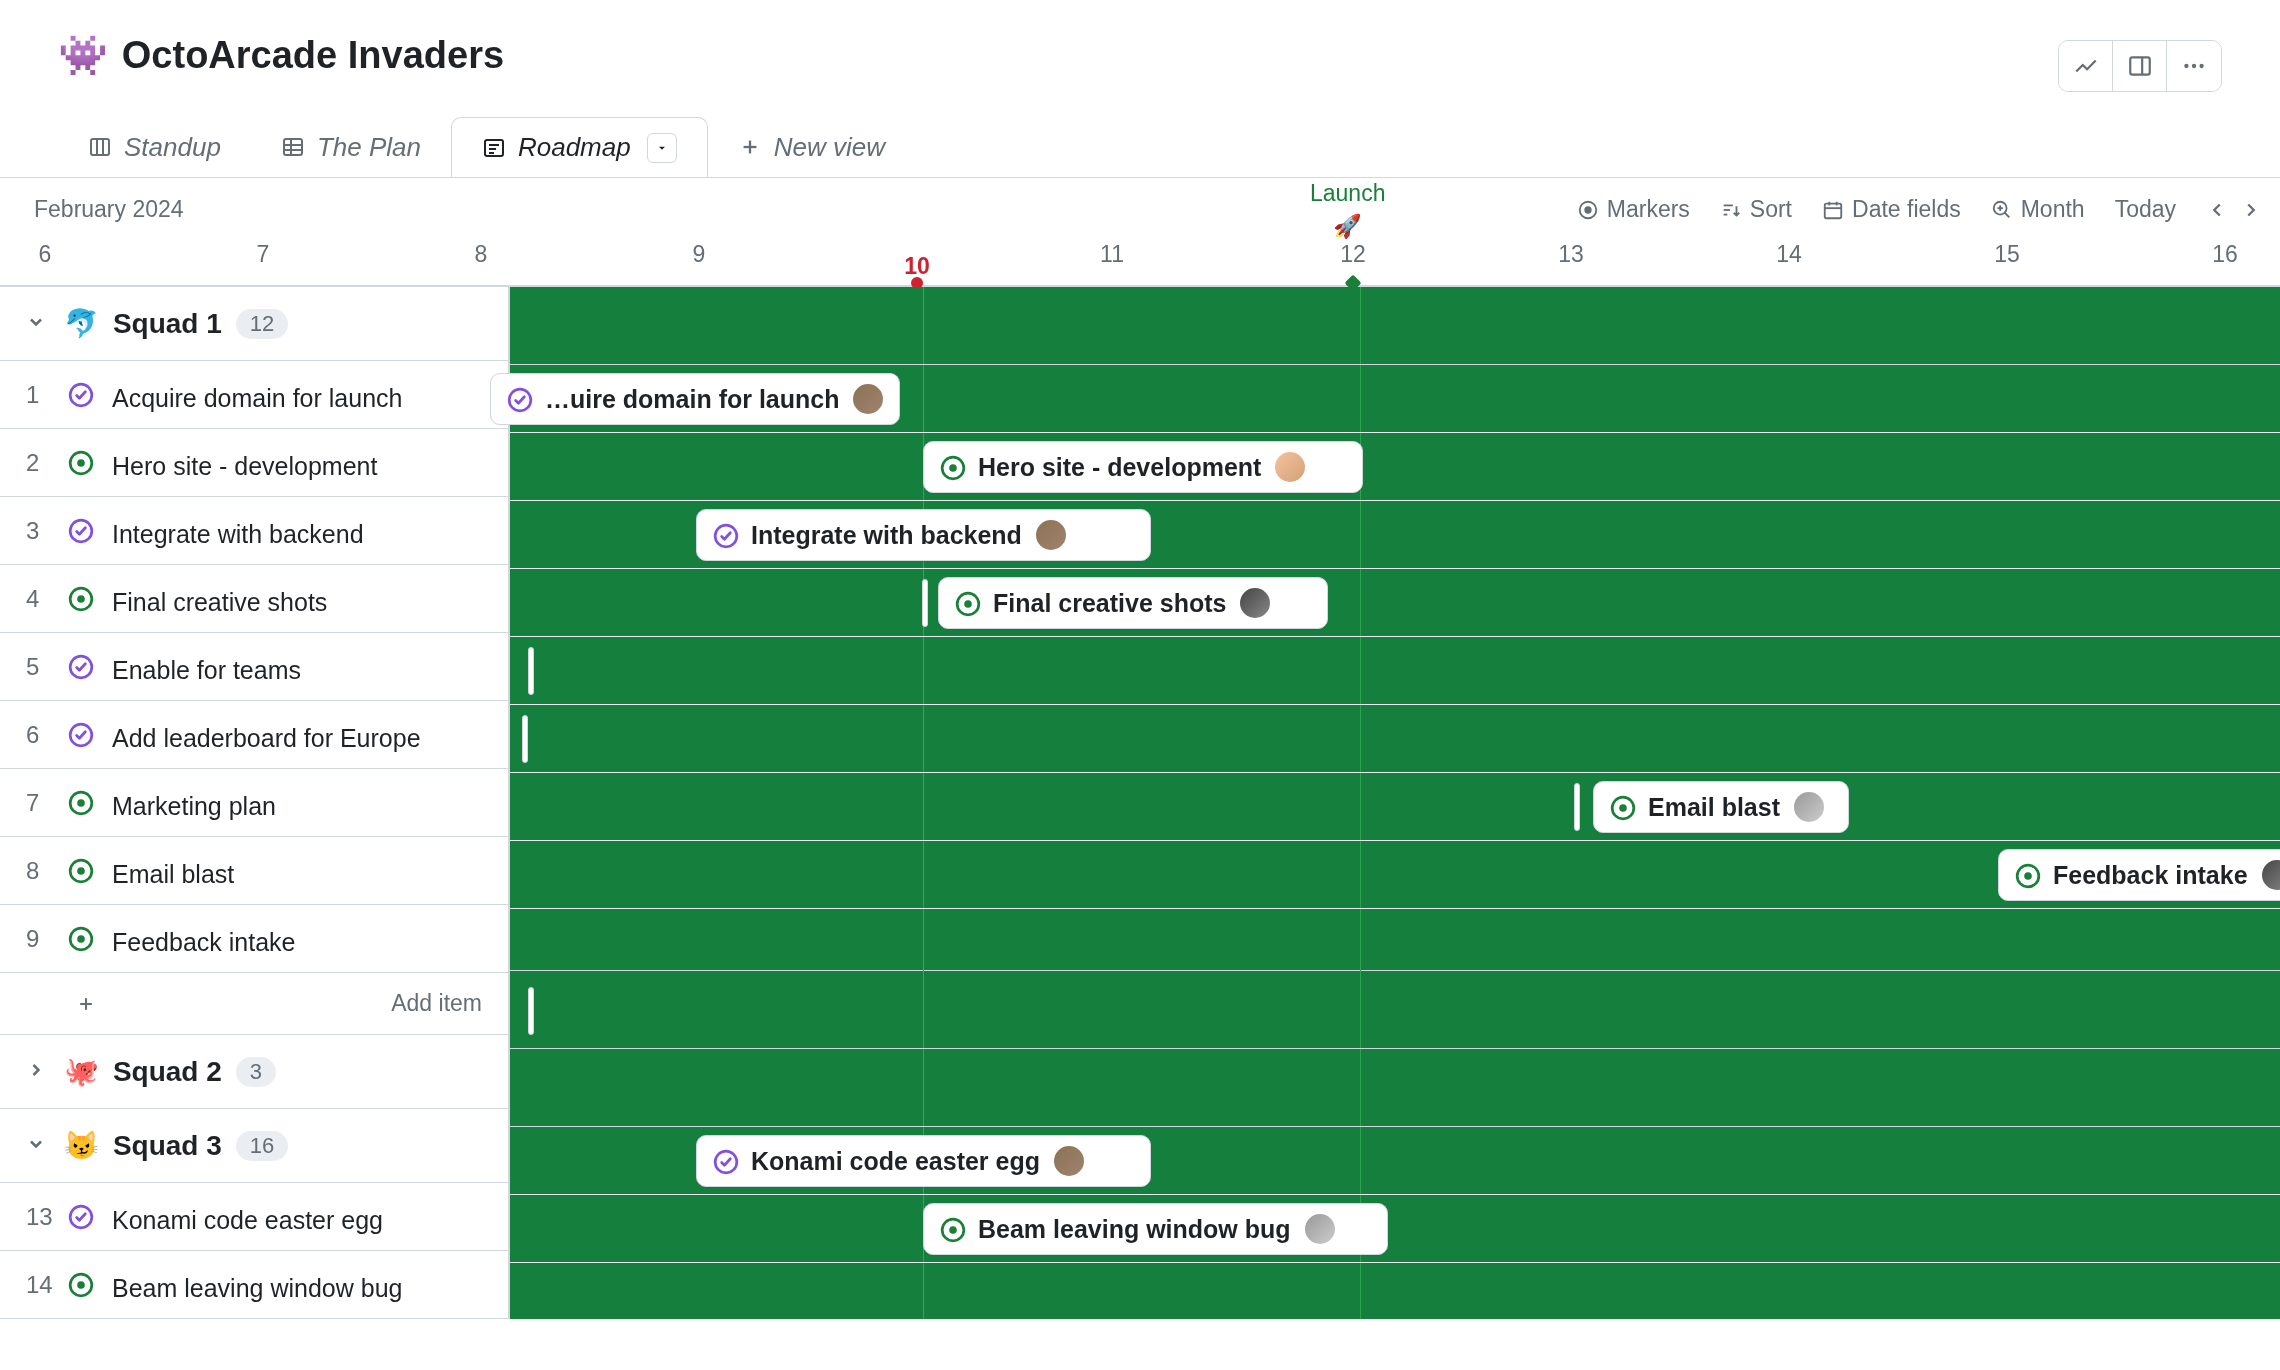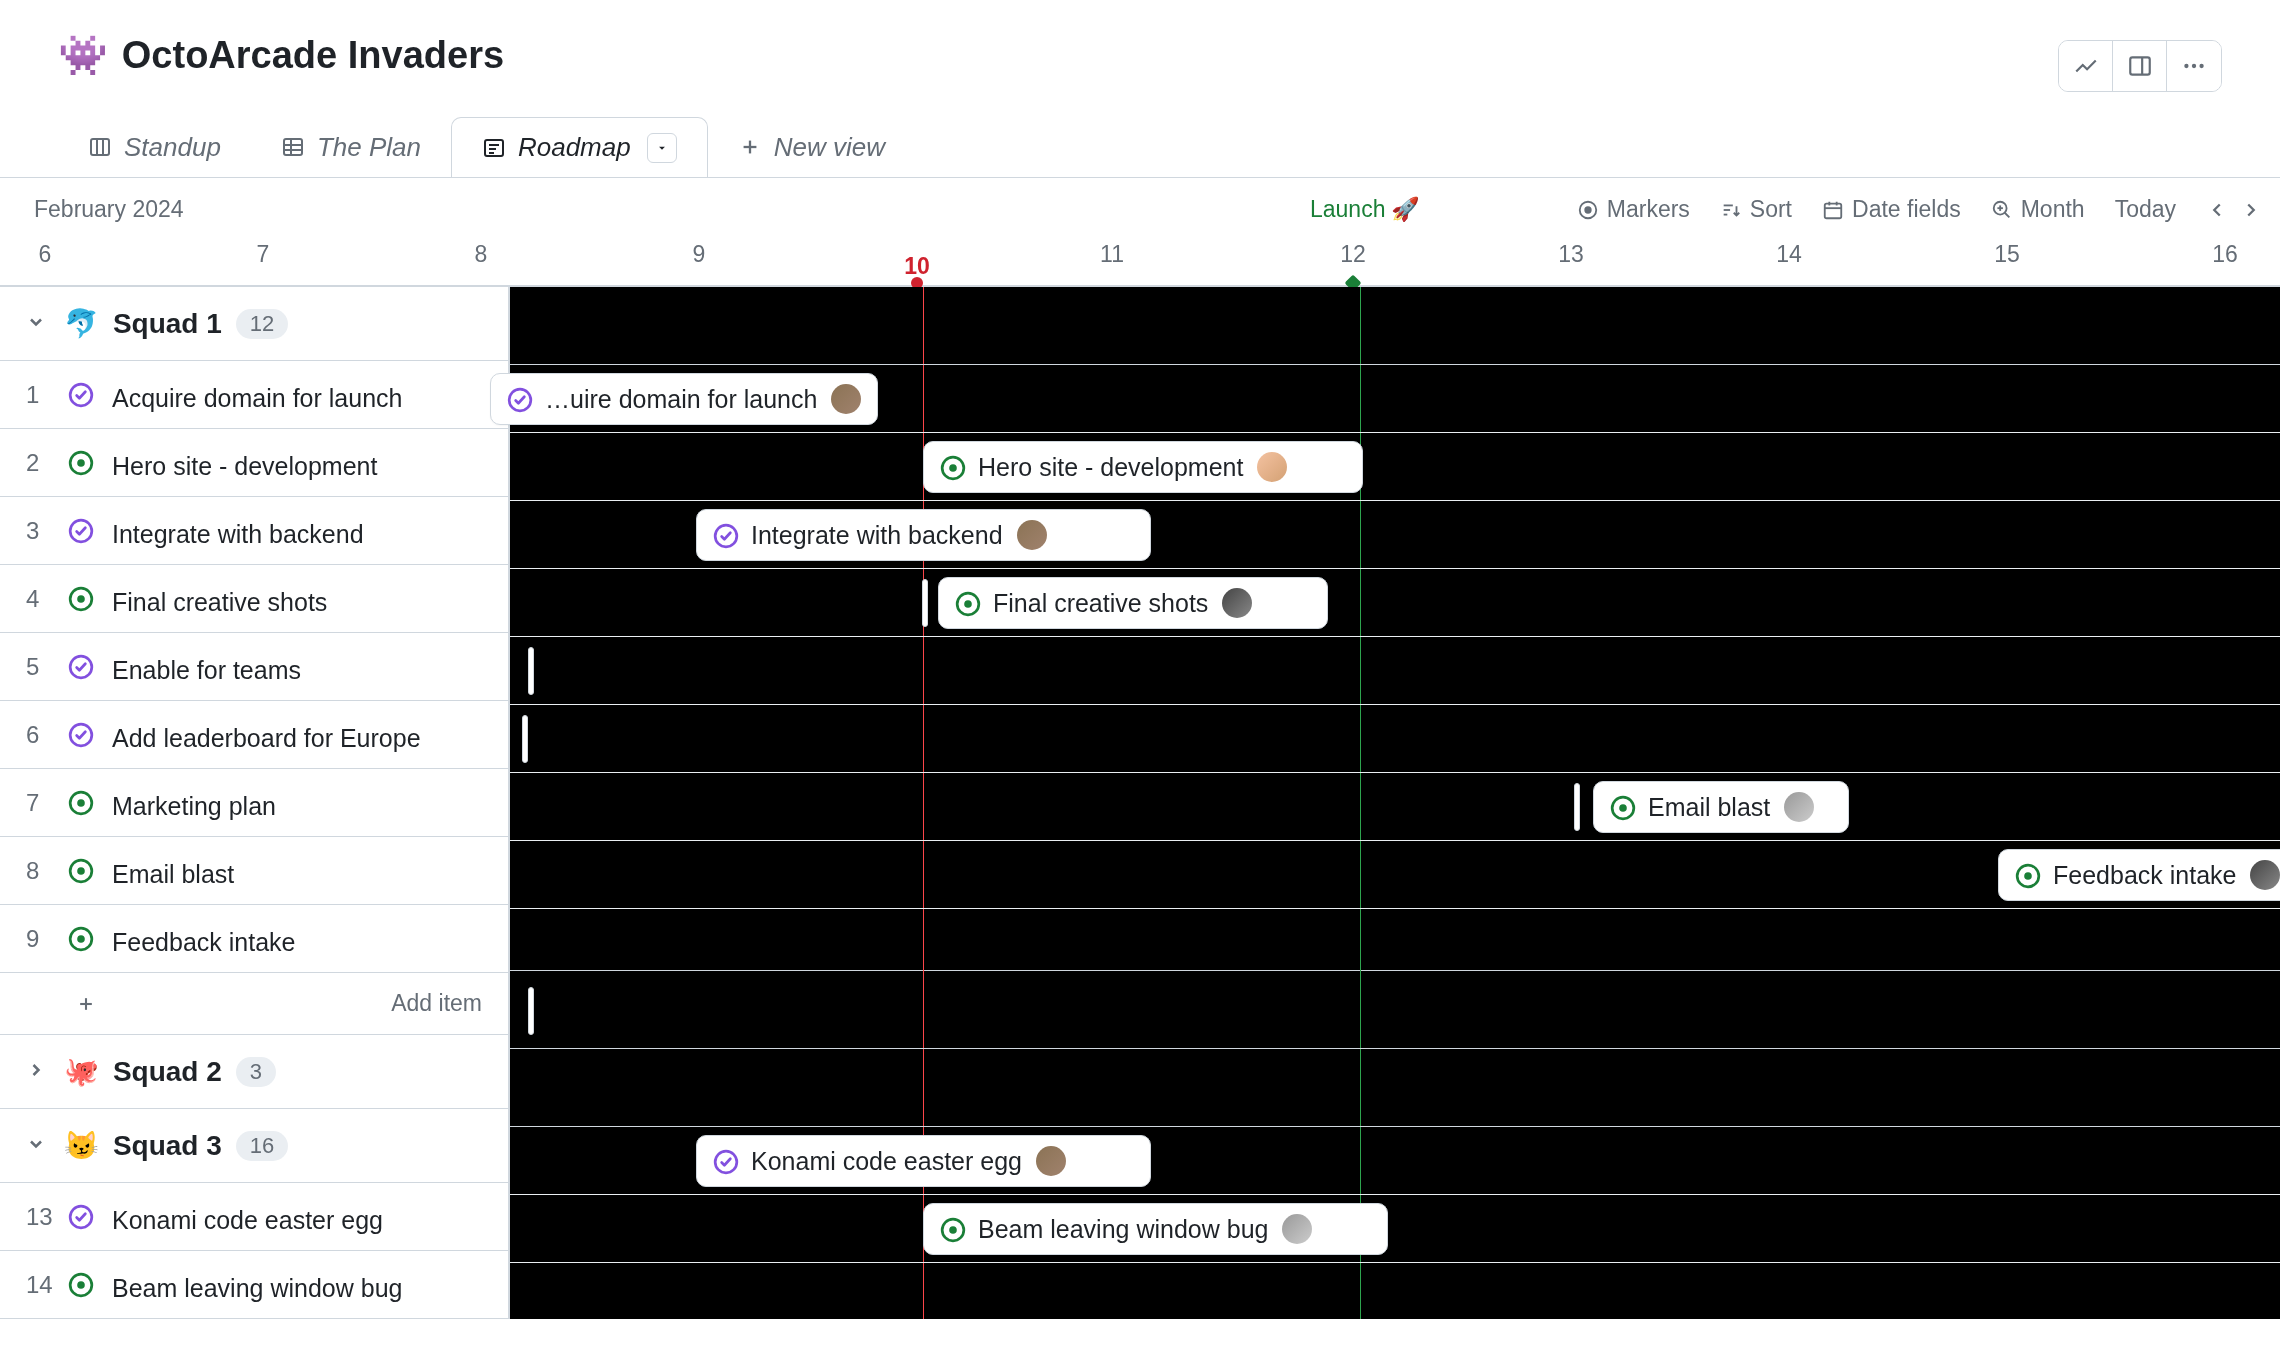--- a/index.html
+++ b/index.html
@@ -19,38 +19,38 @@
 .tab { display: flex; align-items: center; gap: 12px; padding: 14px 30px; color: #656d76; font-size: 26px; border-radius: 10px 10px 0 0; }
 .tab.active { border: 1px solid #d0d7de; border-bottom: none; background: #fff; color: #1f2328; font-weight: 500; }
 .tab-icon { width: 24px; height: 24px; display: flex; align-items: center; justify-content: center; }
 .chevron-btn { width: 30px; height: 30px; margin-left: 4px; display: flex; align-items: center; justify-content: center; border: 1px solid #d0d7de; border-radius: 6px; }
 .new-view { color: #656d76; }
 
 
 .timeline-toolbar { display: flex; align-items: center; padding: 18px 18px 18px 34px; border-top: 1px solid #d0d7de; }
 .month-label { font-size: 23px; color: #656d76; padding-left: 0; flex: 0 0 auto; }
 .toolbar-spacer { flex: 1; }
-.launch-marker { color: #1a7f37; font-size: 23px; font-weight: 500; display: flex; align-items: center; gap: 6px; position: absolute; left: 1310px; }
+.launch-marker { color: #1a7f37; font-size: 23px; font-weight: 500; display: flex; align-items: center; gap: 6px; position: absolute; left: 1310px; flex-direction: column; }
 .toolbar-controls { display: flex; align-items: center; gap: 30px; color: #656d76; font-size: 23px; }
 .toolbar-control { display: flex; align-items: center; gap: 8px; }
 .today-link { color: #656d76; }
 .nav-arrows { display: flex; gap: 12px; }
 
 
 .timeline-dates { display: flex; position: relative; height: 46px; border-bottom: 2px solid #d0d7de; }
 .date-cell { position: absolute; transform: translateX(-50%); font-size: 23px; color: #656d76; }
 .date-cell.today { color: #cf222e; font-weight: 600; margin-top: 12px; }
 .date-marker { position: absolute; top: 36px; width: 12px; height: 12px; border-radius: 50%; transform: translateX(-50%); }
 .date-marker.red { background: #cf222e; }
 .date-marker.green { background: #1a7f37; width: 12px; height: 12px; transform: translateX(-50%) rotate(45deg); border-radius: 2px; }
 
 
 .body { display: flex; position: relative; }
 .sidebar { width: 510px; flex-shrink: 0; border-right: 2px solid #d0d7de; }
-.chart-area { flex: 1; background: #000000; position: relative; }
+.chart-area { flex: 1; background: #15803d; position: relative; font-weight: bold; }
 
 
 .vline { position: absolute; top: 0; bottom: 0; width: 1px; }
 .vline.today { background: #fa4549; left: 413px; }
 .vline.launch { background: #2da44e; left: 850px; }
 
 
 .group-header { display: flex; align-items: center; gap: 14px; padding: 20px 26px; border-bottom: 1px solid #d0d7de; }
 .group-caret { width: 24px; height: 24px; color: #656d76; }
 .group-emoji { font-size: 28px; }

